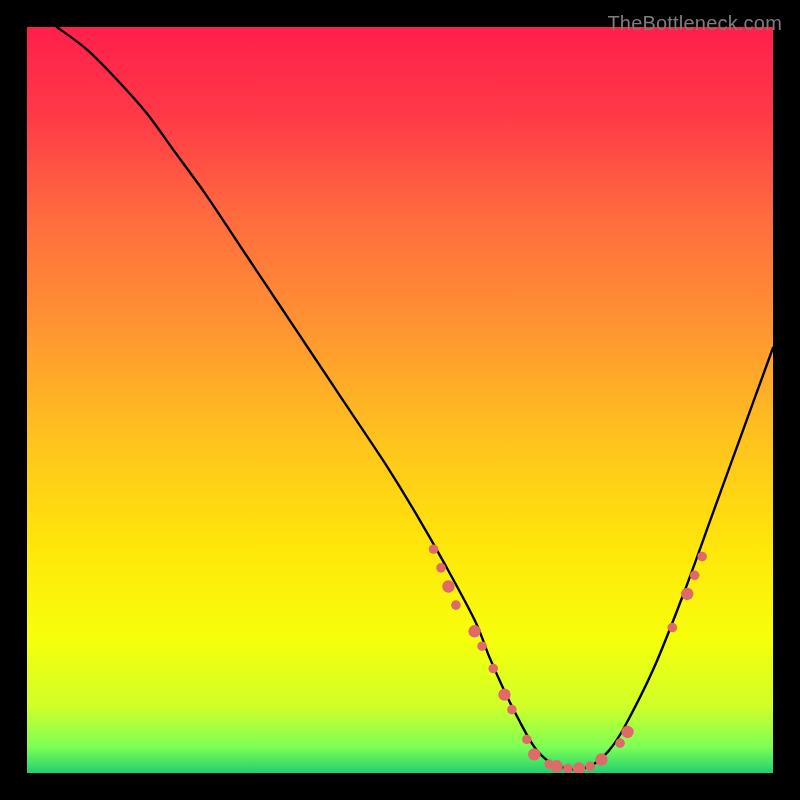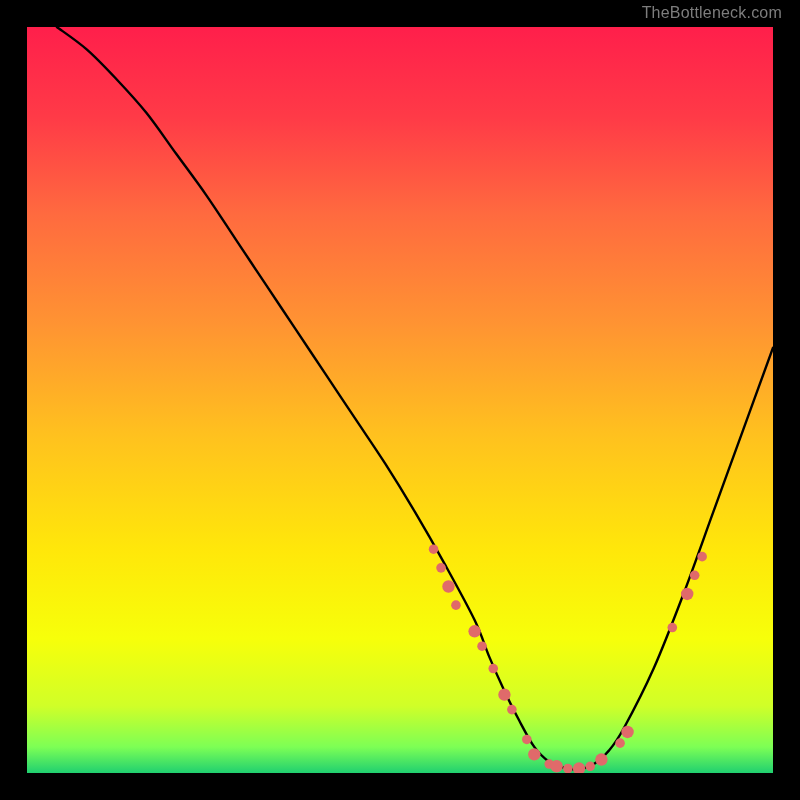--- a/index.html
+++ b/index.html
@@ -12,24 +12,24 @@
     font-family: -apple-system, BlinkMacSystemFont, "Segoe UI", Arial, sans-serif;
   }
   .stage {
     position: relative;
     width: 800px;
     height: 800px;
     background: #000000;
   }
   .watermark {
     position: absolute;
-    top: 4px;
+    top: 12px;
     right: 18px;
     color: #7d7d7d;
-    font-size: 16px;
+    font-size: 20px;
     font-weight: 500;
     letter-spacing: 0.2px;
     z-index: 10;
   }
   .plot {
     position: absolute;
     left: 27px;
     top: 27px;
     width: 746px;
     height: 746px;

